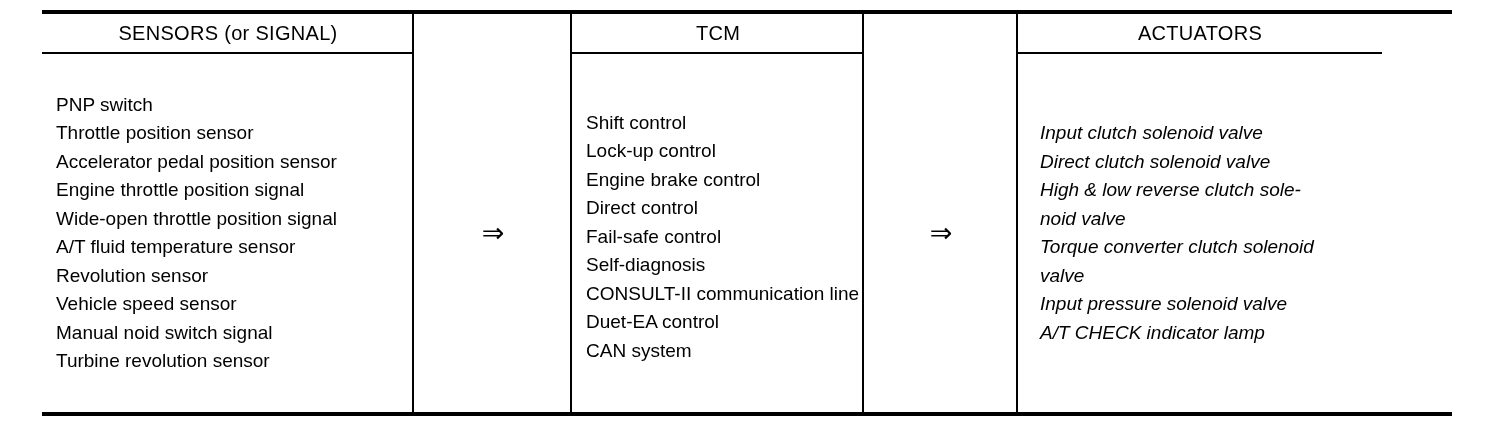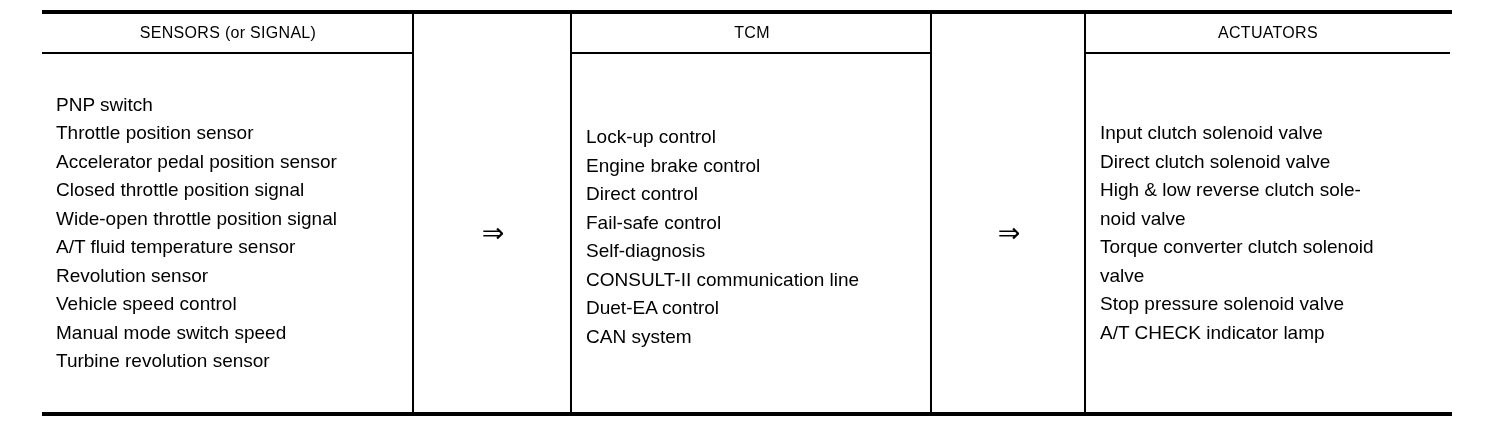--- a/index.html
+++ b/index.html
@@ -61,30 +61,30 @@
     position: absolute;
     top: 0;
     right: 0;
     width: 2px;
     height: 100%;
     background: #000000;
   }
 
   .col-sensors   { width: 372px; }
   .col-arrow1    { width: 158px; }
-  .col-tcm       { width: 360px; gap: 8px; }
+  .col-tcm       { width: 292px; gap: 8px; }
   .col-arrow2    { width: 154px; }
   .col-actuators { width: 364px; }
 
   .col-head {
     height: 38px;
     display: flex;
     align-items: center;
     justify-content: center;
-    font-size: 16px;
+    font-size: 20px;
     letter-spacing: 0.3px;
     white-space: nowrap;
   }
 
   .col-head.underlined {
     border-bottom: 2px solid #000000;
   }
 
   .col-head.blank {
     border-bottom: none;
@@ -94,22 +94,23 @@
     flex: 1 1 auto;
     display: flex;
     flex-direction: column;
     justify-content: center;
     padding-left: 14px;
     padding-right: 6px;
     box-sizing: border-box;
   }
 
   .col-list.actuator-pad {
-    padding-left: 14px;
+    padding-left: 22px;
     padding-right: 4px;
+    font-style: italic;
   }
 
   .list-line {
     font-size: 19px;
     line-height: 28.5px;
     white-space: nowrap;
   }
 
   .arrow-cell {
     flex: 1 1 auto;
@@ -132,40 +133,41 @@
   <div class="rule-top"></div>
 
   <div class="table-body">
 
     <div class="col col-sensors divider-right">
       <div class="col-head underlined">SENSORS (or SIGNAL)</div>
       <div class="col-list">
         <div class="list-line">PNP switch</div>
         <div class="list-line">Throttle position sensor</div>
         <div class="list-line">Accelerator pedal position sensor</div>
-        <div class="list-line">Closed throttle position signal</div>
+        <div class="list-line">Engine throttle position signal</div>
         <div class="list-line">Wide-open throttle position signal</div>
         <div class="list-line">A/T fluid temperature sensor</div>
         <div class="list-line">Revolution sensor</div>
-        <div class="list-line">Vehicle speed control</div>
-        <div class="list-line">Manual mode switch speed</div>
+        <div class="list-line">Vehicle speed sensor</div>
+        <div class="list-line">Manual noid switch signal</div>
         <div class="list-line">Turbine revolution sensor</div>
       </div>
     </div>
 
     <div class="col col-arrow1 divider-right">
       <div class="col-head blank"></div>
       <div class="arrow-cell">
         <span class="arrow-glyph">⇒</span>
       </div>
     </div>
 
     <div class="col col-tcm divider-right">
       <div class="col-head underlined">TCM</div>
       <div class="col-list">
+        <div class="list-line">Shift control</div>
         <div class="list-line">Lock-up control</div>
         <div class="list-line">Engine brake control</div>
         <div class="list-line">Direct control</div>
         <div class="list-line">Fail-safe control</div>
         <div class="list-line">Self-diagnosis</div>
         <div class="list-line">CONSULT-II communication line</div>
         <div class="list-line">Duet-EA control</div>
         <div class="list-line">CAN system</div>
       </div>
     </div>
@@ -179,21 +181,21 @@
 
     <div class="col col-actuators">
       <div class="col-head underlined">ACTUATORS</div>
       <div class="col-list actuator-pad">
         <div class="list-line">Input clutch solenoid valve</div>
         <div class="list-line">Direct clutch solenoid valve</div>
         <div class="list-line">High &amp; low reverse clutch sole-</div>
         <div class="list-line">noid valve</div>
         <div class="list-line">Torque converter clutch solenoid</div>
         <div class="list-line">valve</div>
-        <div class="list-line">Stop pressure solenoid valve</div>
+        <div class="list-line">Input pressure solenoid valve</div>
         <div class="list-line">A/T CHECK indicator lamp</div>
       </div>
     </div>
 
   </div>
 
   <div class="rule-bottom"></div>
 
 </div>
 

